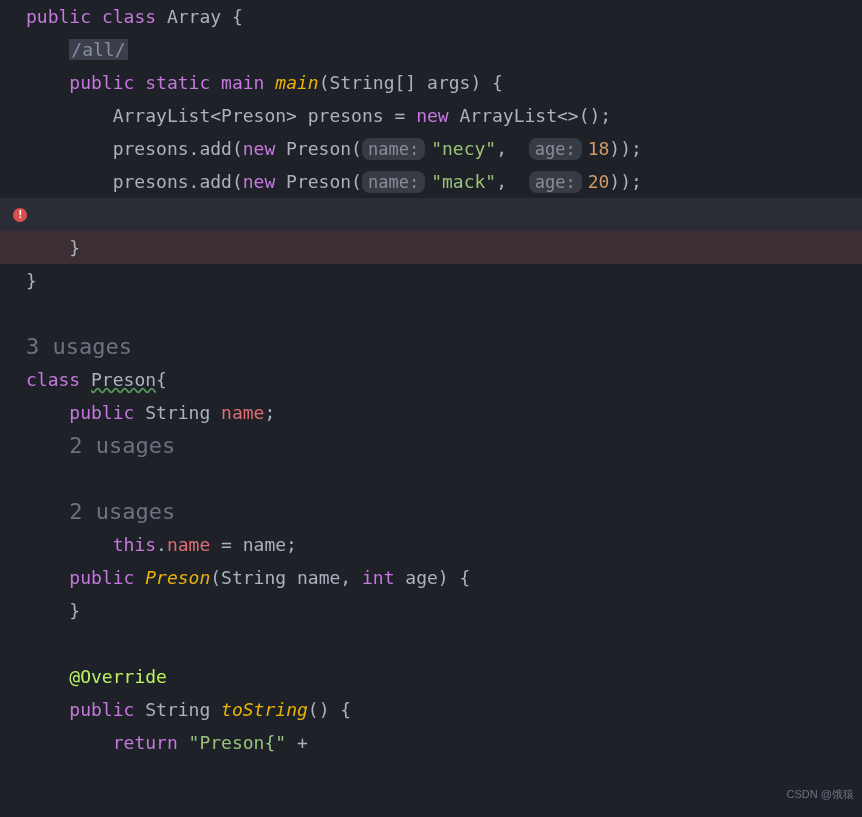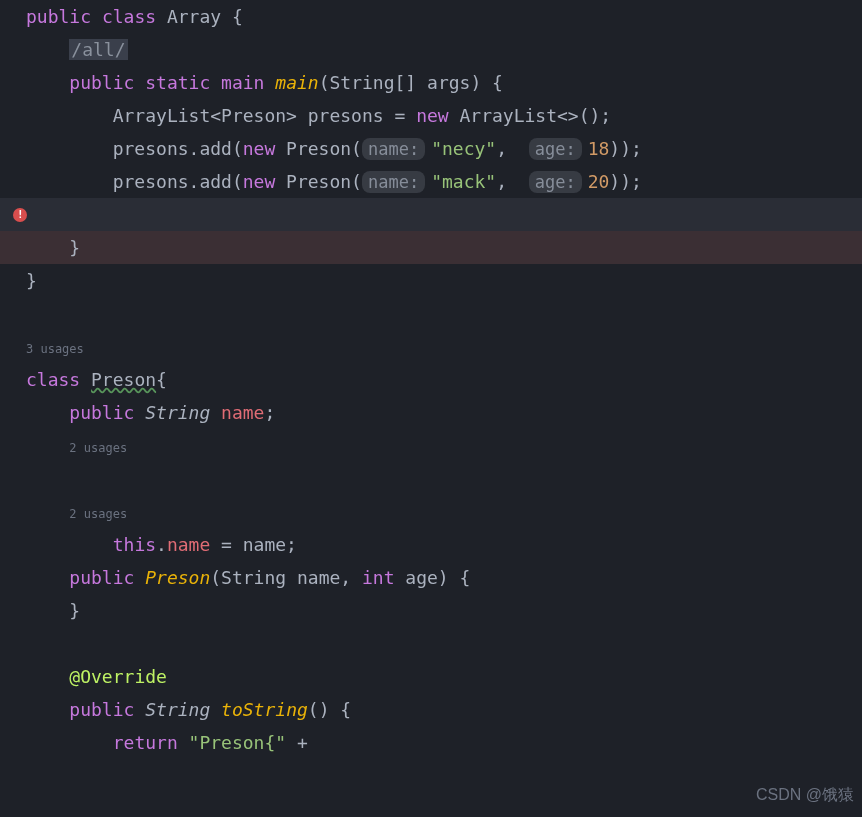--- a/index.html
+++ b/index.html
@@ -16,30 +16,30 @@
   }
   .code { padding-top:0; }
   .line { position:relative; white-space:pre; padding-left:26px; height:33px; }
   .kw { color:#c678dd; }
   .cls { color:#abb2bf; }
   .method { color:#eab308; font-style:italic; }
   .field { color:#e06c75; }
   .str { color:#98c379; }
   .num { color:#d19a66; }
   .annot { color:#bef264; }
-  .type { color:#abb2bf;font-style:italic; }
+  .type { color:#abb2bf; }
   .hint {
     background:#373b43;
     color:#868d99;
     border-radius:8px;
     padding:1px 6px;
     margin-right:6px;
     font-size:17px;
   }
-  .usages { color:#6b7280; font-size:12px; }
+  .usages { color:#6b7280; font-size:22px; }
   .comment-sel {
     background:#3a3f4b;
     color:#8a919d;
     padding:0 2px;
   }
   .line.highlight { background:#3b2f34; }
   .line.hl-light { background:#2a2d36; }
   .gutter {
     position:absolute;
     left:0; top:0;
@@ -68,21 +68,21 @@
   }
   .wavy-green {
     text-decoration: underline wavy #57945a;
     text-decoration-skip-ink: none;
   }
   .watermark {
     position:absolute;
     right:8px;
     bottom:6px;
     color:#6b7280;
-    font-size:16px;
+    font-size:11px;
     font-family:sans-serif;
   }
 </style>
 </head>
 <body>
 
 <div class="code">
 
   <div class="line"><span class="kw">public</span> <span class="kw">class</span> <span class="cls">Array</span><span> {</span></div>
 

